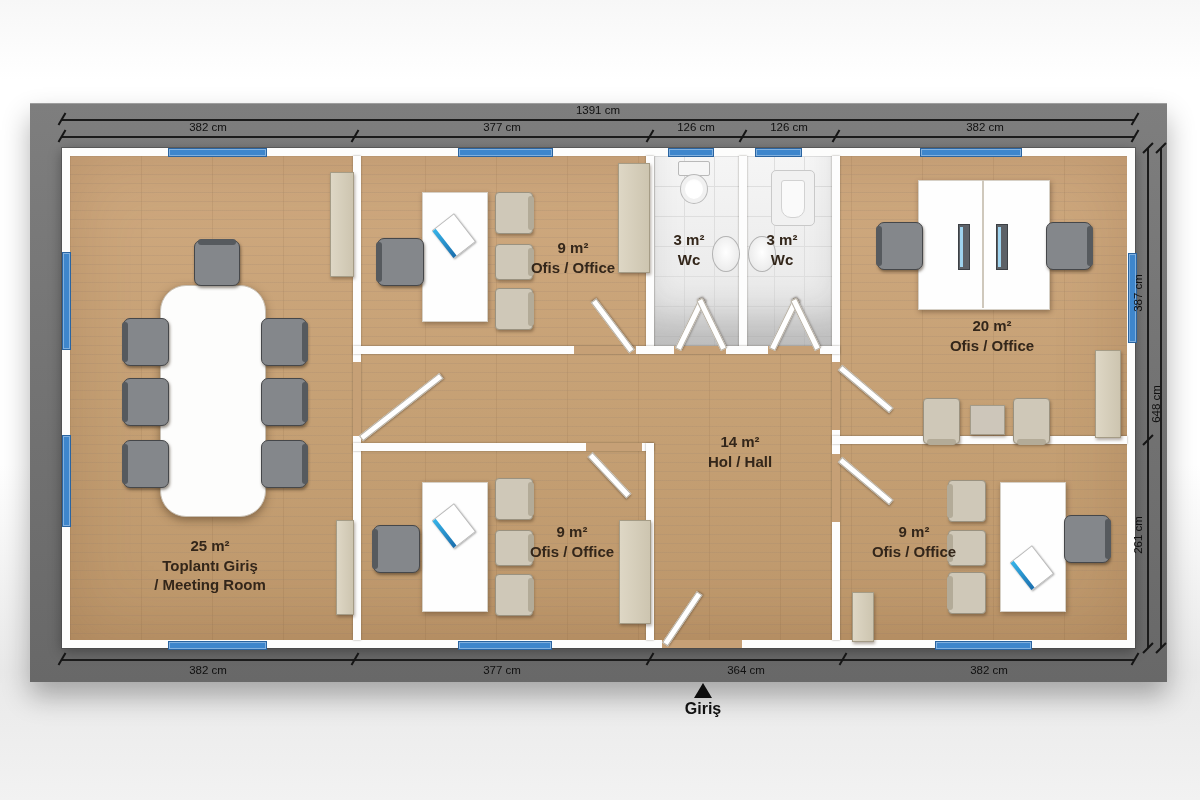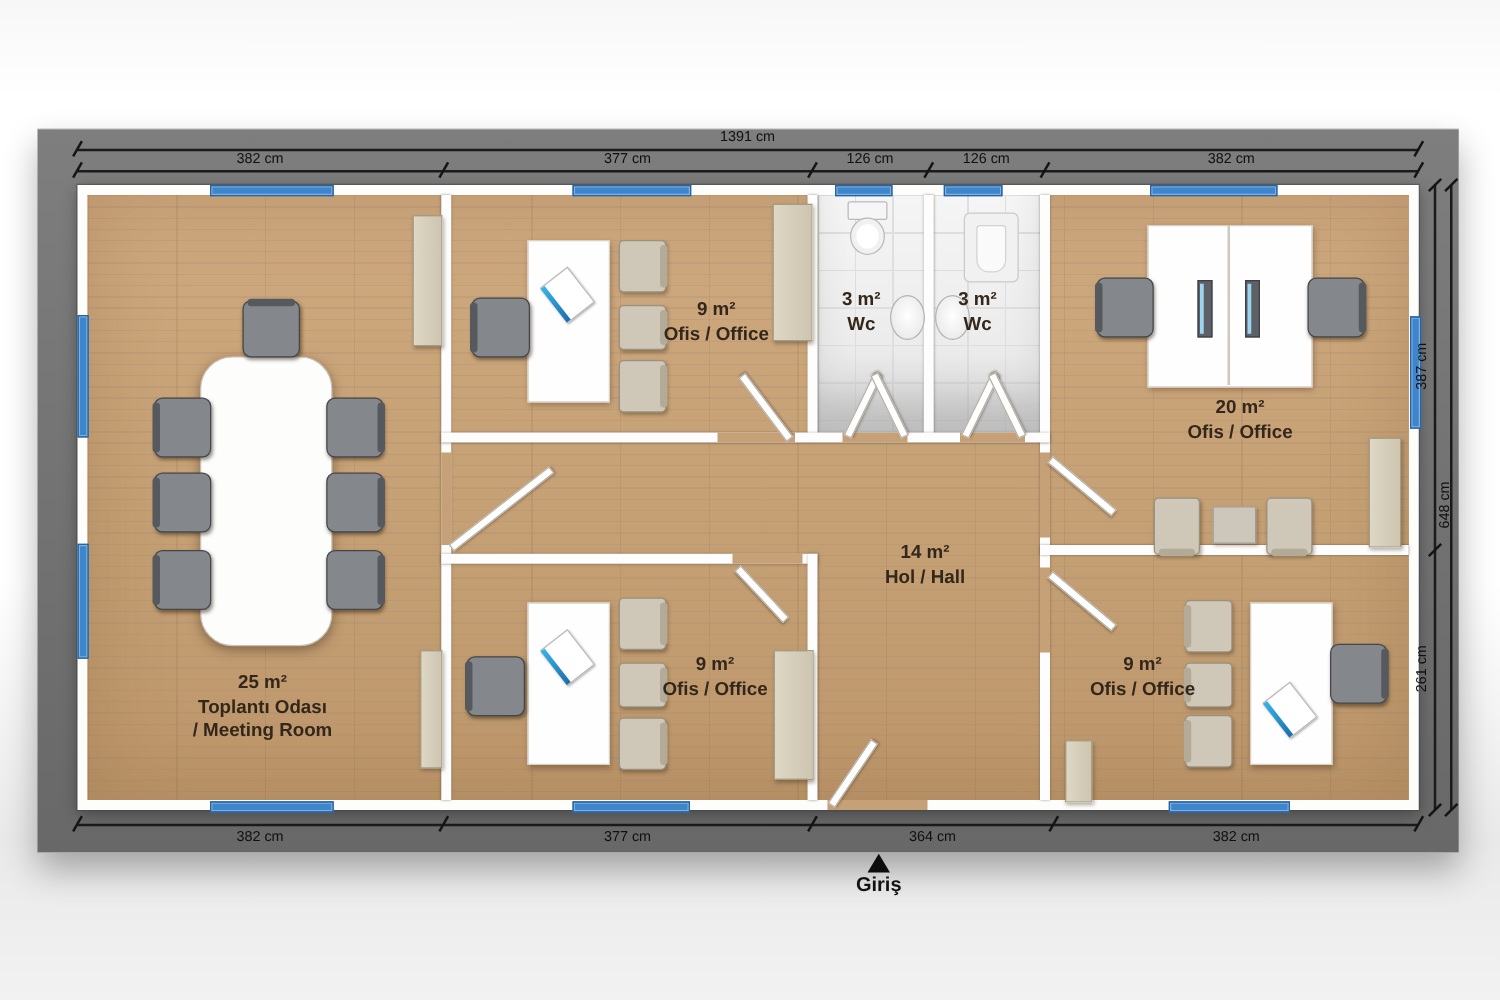--- a/index.html
+++ b/index.html
@@ -189,21 +189,21 @@
     <div class="chair-guest bk-l" style="left:886px;top:332px;width:36px;height:40px;"></div>
     <div class="chair-guest bk-l" style="left:886px;top:382px;width:36px;height:34px;"></div>
     <div class="chair-guest bk-l" style="left:886px;top:424px;width:36px;height:40px;"></div>
     <div class="desk" style="left:938px;top:334px;width:64px;height:128px;"></div>
     <div class="laptop" style="left:956px;top:402px;transform:rotate(-38deg);"></div>
     <div class="chair-office bk-r" style="left:1002px;top:367px;width:44px;height:46px;"></div>
     <div class="cabinet" style="left:790px;top:444px;width:20px;height:48px;"></div>
 
     <div class="room-label" style="left:58px;top:377px;width:180px;margin-top:11px;">
       <div>25 m²</div>
-      <div>Toplantı Odası</div>
+      <div>Toplantı Giriş</div>
       <div>/ Meeting Room</div>
     </div>
     <div class="room-label" style="left:441px;top:90px;width:140px;">
       <div>9 m²</div>
       <div>Ofis / Office</div>
     </div>
     <div class="room-label" style="left:592px;top:82px;width:70px;">
       <div>3 m²</div>
       <div>Wc</div>
     </div>

